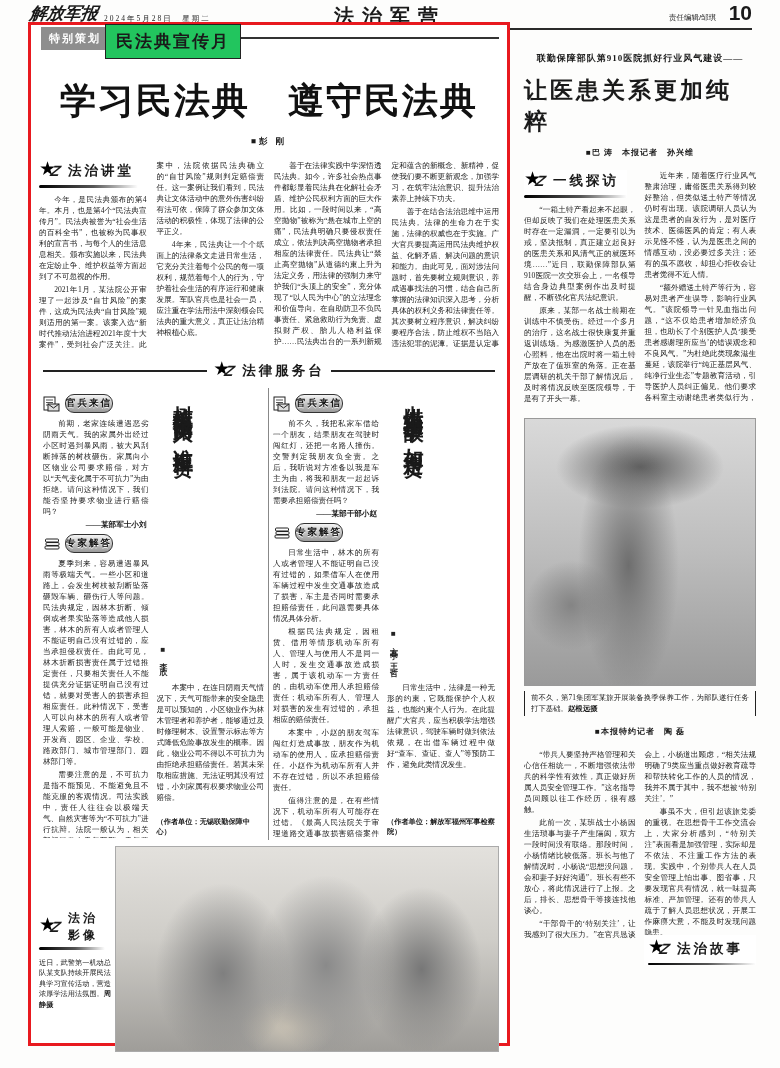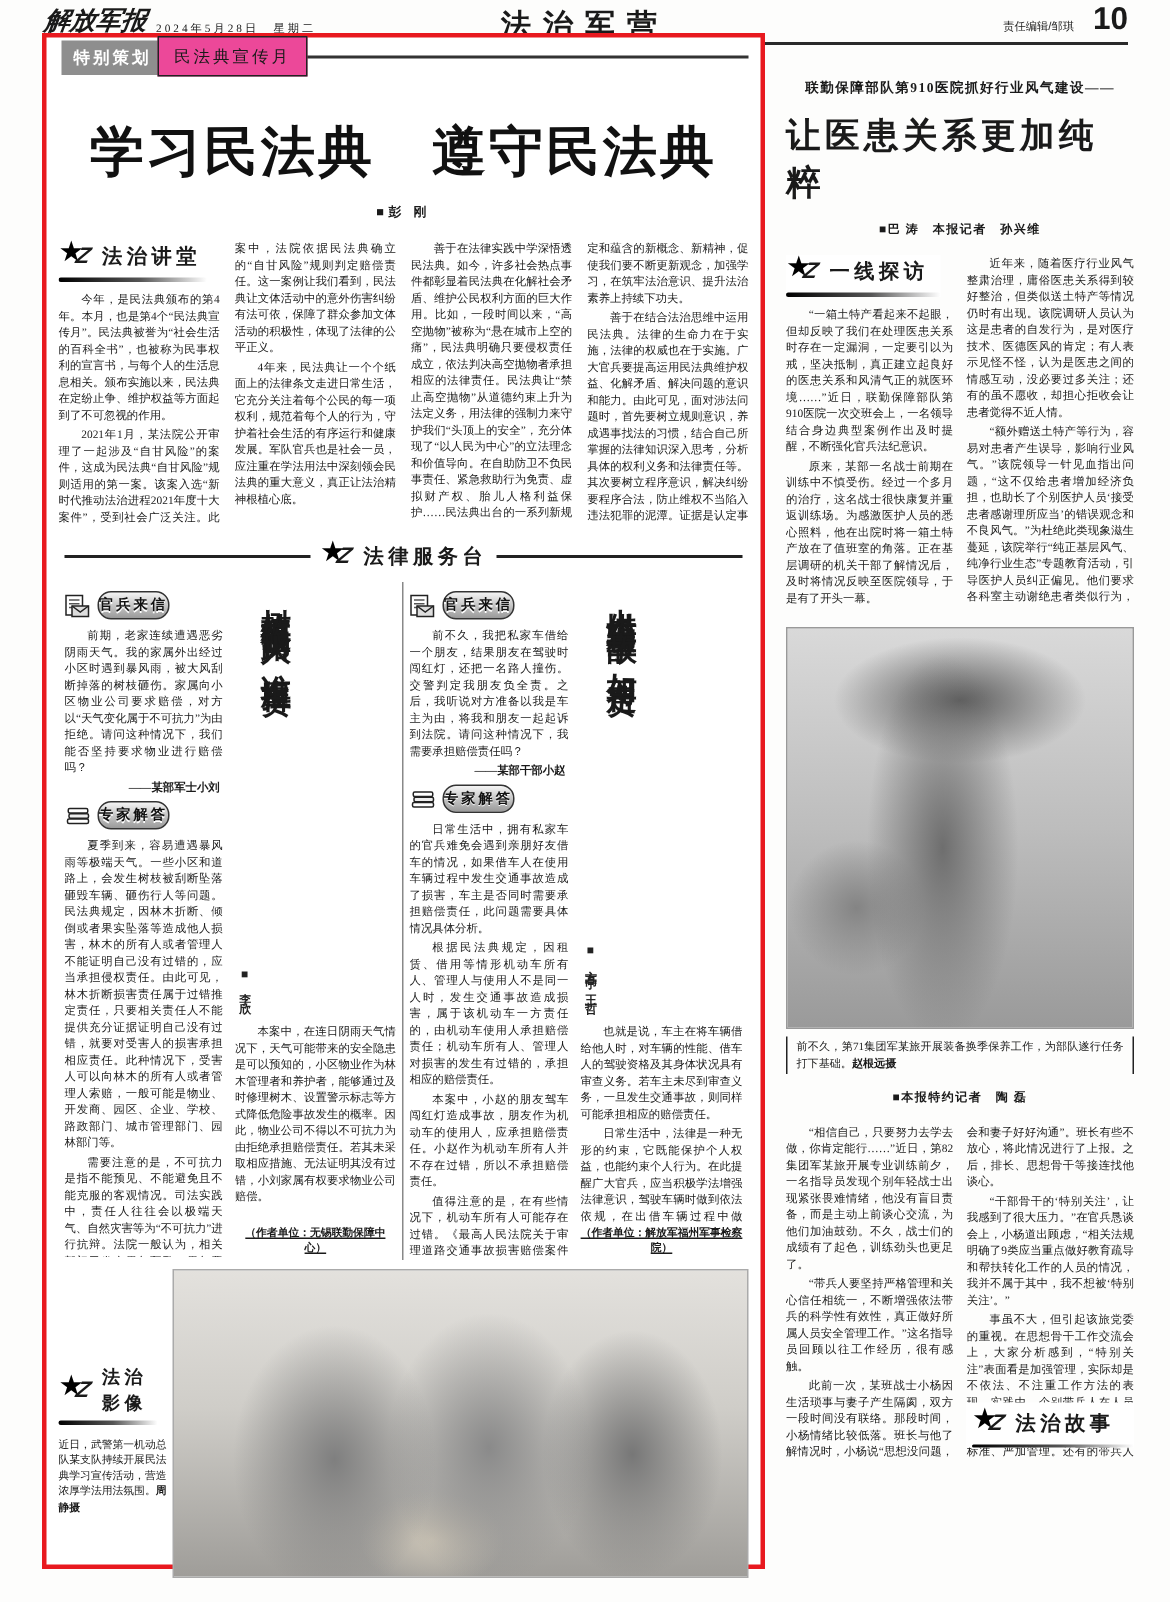--- a/index.html
+++ b/index.html
@@ -13,21 +13,21 @@
   .hdr-title{position:absolute;left:0;right:0;top:3px;text-align:center;font-family:"Liberation Sans",sans-serif;font-weight:900;font-size:20px;letter-spacing:8px;}
   .hdr-editor{position:absolute;right:64px;top:13px;font-size:7.5px;font-family:"Liberation Sans",sans-serif;font-weight:normal;}
   .hdr-page{position:absolute;right:28px;top:1px;font-family:"Liberation Sans",sans-serif;font-weight:900;font-size:21px;}
   .hdr-rule{position:absolute;left:28px;right:28px;top:28px;height:1.5px;background:#2a2a2a;}
 
   
   .special{position:absolute;left:28px;top:22px;width:482px;height:1024px;border:3.5px solid #e8191f;background:#fff;box-sizing:border-box;padding:6px 8px;}
   .tags{position:relative;height:26px;margin-top:-6px;}
   .tagline{position:absolute;left:140px;right:0px;top:12px;height:1.5px;background:#333;}
   .tag1{position:absolute;left:2px;top:2px;background:#8e8e8e;color:#fff;font-family:"Liberation Sans",sans-serif;font-weight:bold;font-size:11px;padding:4px 8px;letter-spacing:2px;}
-  .tag2{position:absolute;left:66px;top:-1px;background:#ec4899;border:1.8px solid #222;font-family:"Liberation Sans",sans-serif;font-weight:normal;font-size:11px;padding:5px 10px;letter-spacing:2px;}
+  .tag2{position:absolute;left:66px;top:-1px;background:#22c55e;border:1.8px solid #222;font-family:"Liberation Sans",sans-serif;font-weight:bold;font-size:17px;padding:5px 10px;letter-spacing:2px;}
   .main-headline{margin:26px 0 0 0;text-align:center;font-family:"Liberation Sans",sans-serif;font-weight:900;font-size:36px;letter-spacing:2px;color:#111;}
   .main-byline{text-align:center;font-size:8.5px;font-weight:bold;margin-top:10px;letter-spacing:3px;}
 
   
   .secb{display:block;width:92%;break-inside:avoid;-webkit-column-break-inside:avoid;margin-bottom:6px;background:#fff;}
   .secb-row{display:flex;align-items:center;gap:3px;}
   .starz{position:relative;display:inline-block;width:26px;height:22px;flex:0 0 auto;}
   .starz .st{position:absolute;left:0;top:-3px;font-size:19px;color:#000;font-family:"DejaVu Sans",sans-serif;}
   .starz .zz{position:absolute;left:12px;top:2px;font-family:"Liberation Sans",sans-serif;font-weight:900;font-style:italic;font-size:15px;transform:skewX(-14deg);}
   .secb-label{font-family:"Liberation Sans",sans-serif;font-weight:700;font-size:13.5px;letter-spacing:3px;}
@@ -50,21 +50,21 @@
   .svc-left{width:50%;box-sizing:border-box;padding-right:5px;overflow:hidden;}
   .svc-right{width:50%;display:flex;flex-direction:column;box-sizing:border-box;padding-left:3px;}
   .pill{display:flex;align-items:center;gap:4px;margin:4px 0 5px 0;}
   .pill .picon{flex:0 0 auto;}
   .pill .ptxt{background:linear-gradient(#f4f4f4,#9a9a9a);border:1.2px solid #333;border-radius:9px;font-family:"Liberation Sans",sans-serif;font-weight:900;font-size:9.5px;letter-spacing:2px;padding:2px 0;color:#111;text-shadow:0 1px 0 #fff;}
   .sig{text-align:right;font-weight:bold;font-size:7.6px;margin:3px 2px 4px 0;}
   .vhead-zone{height:288px;display:flex;justify-content:flex-start;gap:4px;}
   .vbyline{writing-mode:vertical-rl;font-size:8px;font-weight:bold;letter-spacing:2px;align-self:flex-end;padding-bottom:14px;color:#222;}
   .vhead{writing-mode:vertical-rl;font-family:"Liberation Sans",sans-serif;font-weight:900;font-size:20px;letter-spacing:2.5px;line-height:1.15;}
   .ansB{flex:1;overflow:hidden;margin-top:4px;}
-  .attrib{font-size:7.2px;font-weight:bold;text-align:center;padding:2px 0 1px 0;text-decoration:underline;}
+  .attrib{font-size:7.2px;font-weight:bold;text-align:left;padding:2px 0 1px 0;}
 
   
   .img-row{display:flex;margin-top:6px;height:206px;}
   .img-strip{width:76px;flex:0 0 auto;box-sizing:border-box;padding:64px 4px 0 0;}
   .img-cap{font-size:7.2px;line-height:10.5px;text-align:justify;margin-top:8px;}
   .img-credit{font-weight:bold;}
   .photo{flex:1;border:0.5px solid #aaa;}
   .photo.soldiers{background:
     radial-gradient(90px 120px at 28% 62%,#7f7f7f,transparent 75%),
     radial-gradient(90px 120px at 55% 58%,#8a8a8a,transparent 75%),
@@ -201,32 +201,31 @@
           <p>前不久，我把私家车借给一个朋友，结果朋友在驾驶时闯红灯，还把一名路人撞伤。交警判定我朋友负全责。之后，我听说对方准备以我是车主为由，将我和朋友一起起诉到法院。请问这种情况下，我需要承担赔偿责任吗？</p>
           <div class="sig">——某部干部小赵</div>
           <div class="pill">
             <svg class="picon" width="18" height="15" viewBox="0 0 18 15">
                 <rect x="2" y="10" width="14" height="3" rx="1" fill="#fff" stroke="#222"></rect>
                 <rect x="3" y="6.5" width="13" height="3" rx="1" fill="#eee" stroke="#222"></rect>
                 <rect x="2.5" y="3" width="13" height="3" rx="1" fill="#fff" stroke="#222"></rect>
               </svg>
             <span class="ptxt">专家解答</span>
           </div>
-          <p>日常生活中，拥有私家车的官兵难免会遇到亲朋好友借车的情况，如果借车人在使用车辆过程中发生交通事故造成了损害，车主是否同时需要承担赔偿责任，此问题需要具体情况具体分析。</p>
+          <p>日常生活中，林木的所有人或者管理人不能证明自己没有过错的，如果借车人在使用车辆过程中发生交通事故造成了损害，车主是否同时需要承担赔偿责任，此问题需要具体情况具体分析。</p>
           <p>根据民法典规定，因租赁、借用等情形机动车所有人、管理人与使用人不是同一人时，发生交通事故造成损害，属于该机动车一方责任的，由机动车使用人承担赔偿责任；机动车所有人、管理人对损害的发生有过错的，承担相应的赔偿责任。</p>
           <p>本案中，小赵的朋友驾车闯红灯造成事故，朋友作为机动车的使用人，应承担赔偿责任。小赵作为机动车所有人并不存在过错，所以不承担赔偿责任。</p>
           <p>值得注意的是，在有些情况下，机动车所有人可能存在过错。《最高人民法院关于审理道路交通事故损害赔偿案件适用法律若干问题的解释》明确，机动车发生交通事故造成损害，机动车所有人或者管理人有下列情形之一，人民法院应当认定其对损害的发生有过错，并适用民法典第一千二百零九条的规定确定其相应的赔偿责任：（一）知道或者应当知道机动车存在缺陷，且该缺陷是交通事故发生原因之一的；（二）知道或者应当知道驾驶人无驾驶资格或者未取得相应驾驶资格的；（三）知道或者应当知道驾驶人因饮酒、服用国家管制的精神药品或者麻醉药品，或者患有妨碍安全驾驶机动车的疾病等依法不能驾驶机动车的；（四）其他应当认定机动车所有人或者管理人有过错的。</p>
         </div>
         <div class="svc-right">
           <div class="vhead-zone">
             <div class="vbyline">■方高宁　王  哲</div>
             <div class="vhead">出借车辆发生事故，如何定责</div>
           </div>
           <div class="ansB">
-            <p>也就是说，车主在将车辆借给他人时，对车辆的性能、借车人的驾驶资格及其身体状况具有审查义务。若车主未尽到审查义务，一旦发生交通事故，则同样可能承担相应的赔偿责任。</p>
             <p>日常生活中，法律是一种无形的约束，它既能保护个人权益，也能约束个人行为。在此提醒广大官兵，应当积极学法增强法律意识，驾驶车辆时做到依法依规，在出借车辆过程中做好“查车、查证、查人”等预防工作，避免此类情况发生。</p>
           </div>
           <div class="attrib">（作者单位：解放军福州军事检察院）</div>
         </div>
       </article>
     </div>
 
     <div class="img-row">
       <div class="img-strip">
         <div class="secb small">
@@ -267,21 +266,20 @@
       <p>“额外赠送土特产等行为，容易对患者产生误导，影响行业风气。”该院领导一针见血指出问题，“这不仅给患者增加经济负担，也助长了个别医护人员‘接受患者感谢理所应当’的错误观念和不良风气。”为杜绝此类现象滋生蔓延，该院举行“纯正基层风气、纯净行业生态”专题教育活动，引导医护人员纠正偏见。他们要求各科室主动谢绝患者类似行为，及时向患者讲明“为患者服务是医护人员的职责所在”，不必采取任何方式表达谢意，避免形成效仿风气，给医疗秩序带来不必要的干扰。该院还制订《医德医风考核管理实施细则》，明确对接受患者赠送土特产等给予相应处罚。</p>
 
     </div>
 
     <div class="photo2"></div>
     <div class="pcap"><span>前不久，第71集团军某旅开展装备换季保养工作，为部队遂行任务打下基础。</span><b>赵根远摄</b></div>
 
     <div class="byline2">■本报特约记者　陶  磊</div>
 
     <div class="twocol att-text bodytext">
-      <p>“相信自己，只要努力去学去做，你肯定能行……”近日，第82集团军某旅开展专业训练前夕，一名指导员发现个别年轻战士出现紧张畏难情绪，他没有盲目责备，而是主动上前谈心交流，为他们加油鼓劲。不久，战士们的成绩有了起色，训练劲头也更足了。</p>
       <p>“带兵人要坚持严格管理和关心信任相统一，不断增强依法带兵的科学性有效性，真正做好所属人员安全管理工作。”这名指导员回顾以往工作经历，很有感触。</p>
       <p>此前一次，某班战士小杨因生活琐事与妻子产生隔阂，双方一段时间没有联络。那段时间，小杨情绪比较低落。班长与他了解情况时，小杨说“思想没问题，会和妻子好好沟通”。班长有些不放心，将此情况进行了上报。之后，排长、思想骨干等接连找他谈心。</p>
       <p>“干部骨干的‘特别关注’，让我感到了很大压力。”在官兵恳谈会上，小杨道出顾虑，“相关法规明确了9类应当重点做好教育疏导和帮扶转化工作的人员的情况，我并不属于其中，我不想被‘特别关注’。”</p>
       <p>事虽不大，但引起该旅党委的重视。在思想骨干工作交流会上，大家分析感到，“特别关注”表面看是加强管理，实际却是不依法、不注重工作方法的表现。实践中，个别带兵人在人员安全管理上怕出事、图省事，只要发现官兵有情况，就一味提高标准、严加管理。还有的带兵人疏于了解人员思想状况，开展工作麻痹大意，不能及时发现问题隐患。</p>
 
       <div class="secb storyb">
         <div class="secb-row">
           <span class="starz">
               <span class="st">★</span>
               <span class="zz">Z</span>

